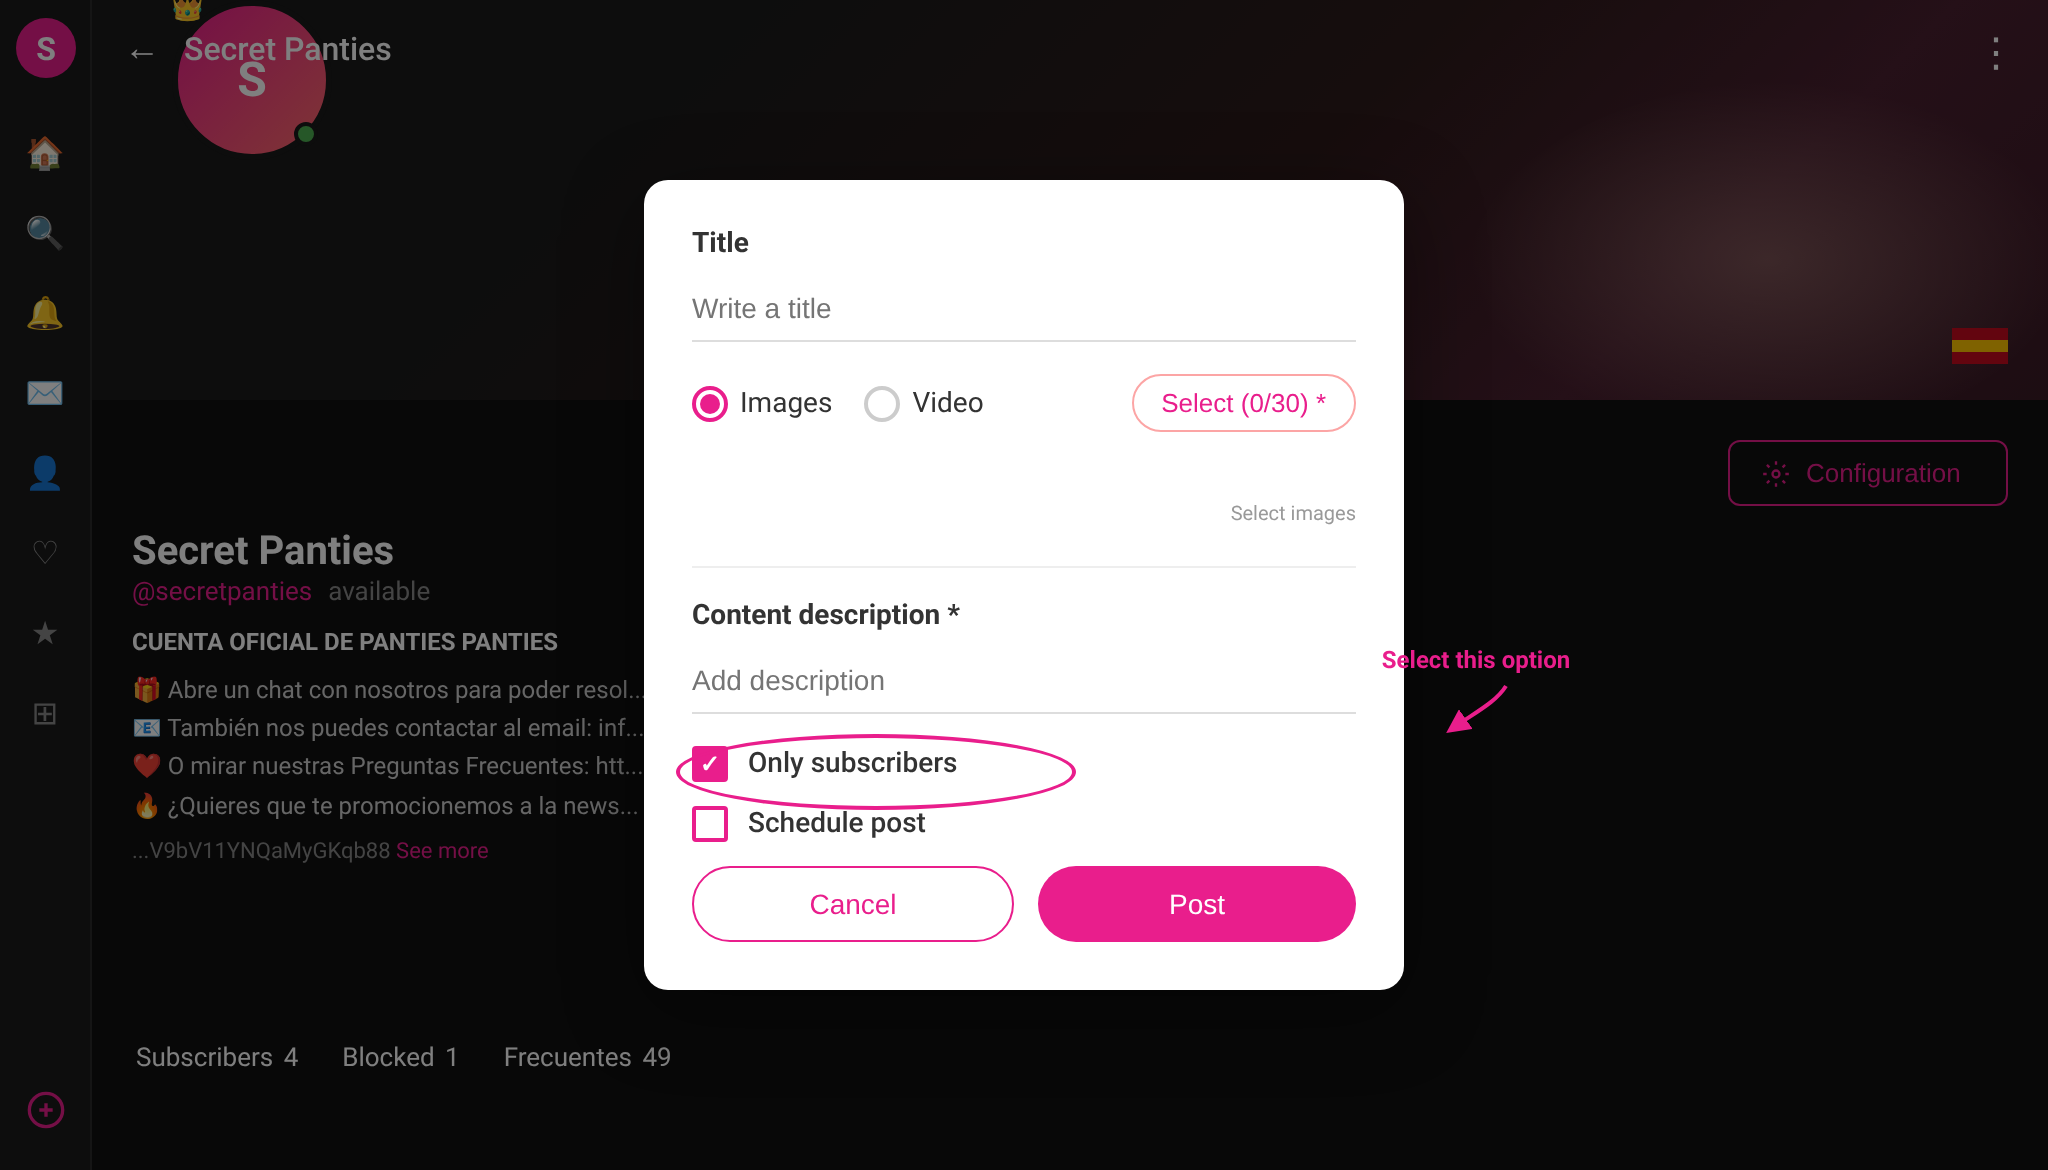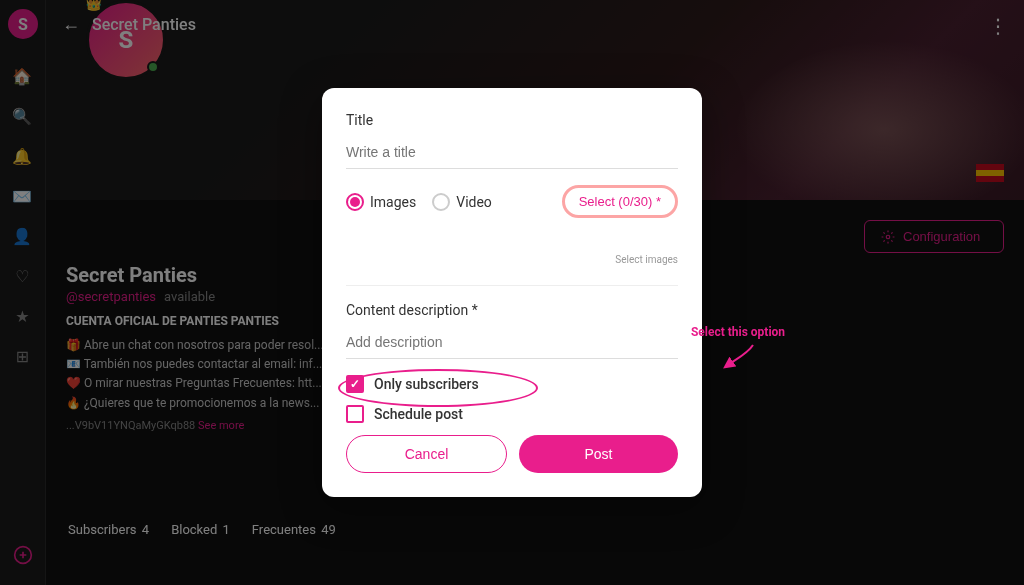--- a/index.html
+++ b/index.html
@@ -204,21 +204,21 @@
       width: 380px;
       padding: 24px;
       position: relative;
       z-index: 21;
       box-shadow: 0 10px 40px rgba(0,0,0,0.4);
     }
 
     .modal-section-label {
       font-size: 14px;
       color: #333;
-      font-weight: 400;
+      font-weight: 700;
       margin-bottom: 8px;
     }
 
     .title-input {
       width: 100%;
       border: none;
       border-bottom: 1px solid #ddd;
       padding: 8px 0;
       font-size: 14px;
       color: #999;
@@ -248,21 +248,21 @@
       width: 10px; height: 10px;
       border-radius: 50%;
       background: #e91e8c;
     }
     .radio-circle.empty {
       border-color: #ccc;
     }
     .select-btn {
       margin-left: auto;
       padding: 6px 14px;
-      border: 3px solid #fca5a5;
+      border: 1px solid #fca5a5;
       background: #fff;
       color: #e91e8c;
       border-radius: 20px;
       font-size: 13px;
       cursor: pointer;
     }
 
     .select-images-area {
       width: 100%;
       text-align: right;

